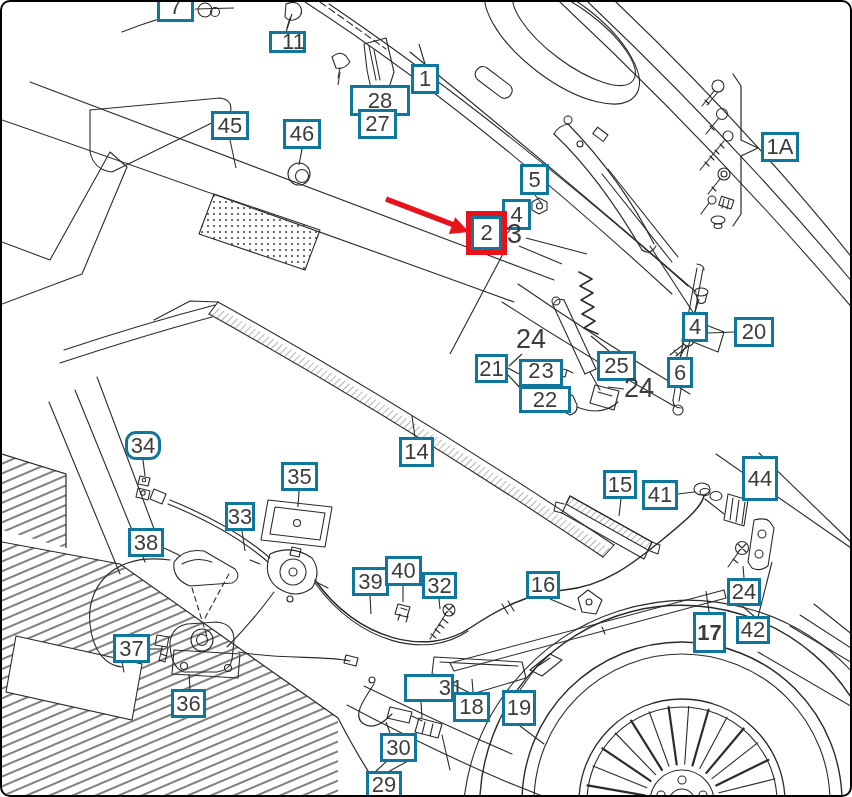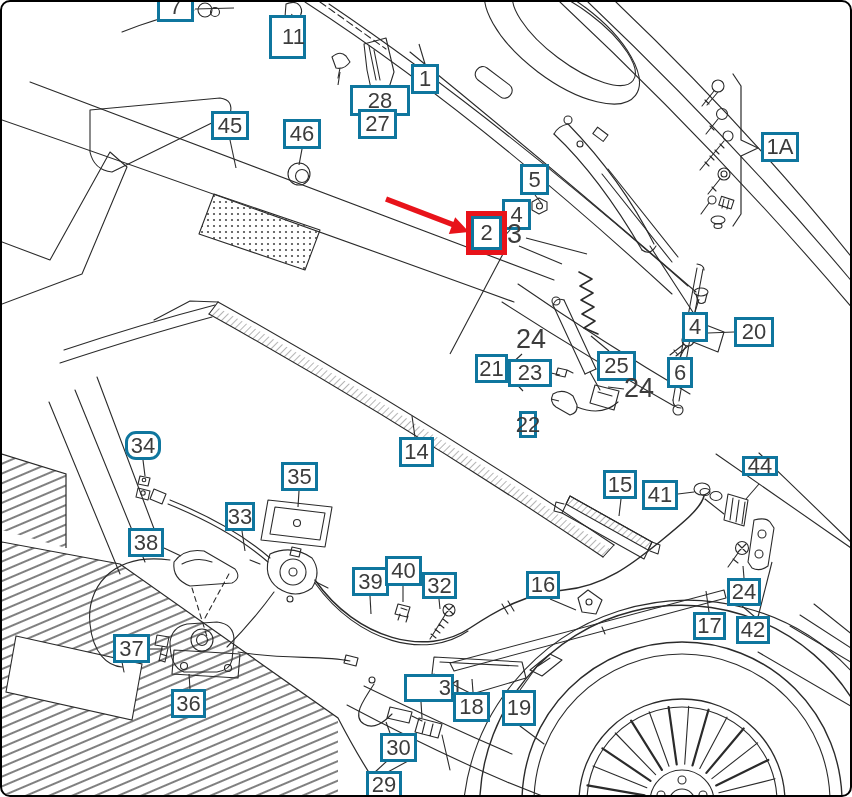--- a/index.html
+++ b/index.html
@@ -296,51 +296,51 @@
       </g>
 
     <g>
       <line id="arrow-line" x1="384" y1="197" x2="452" y2="223" stroke="#e8131a" stroke-width="5.5"></line>
       <polygon id="arrow-head" points="467,230 446.8,232 453.2,215.2" fill="#e8131a"></polygon>
     </g>
   </svg>
 
   <div id="callouts">
       <div class="callout" style="left: 155px; top: -10px; width: 37px; height: 30px;">7</div>
-      <div class="callout" style="left: 267px; top: 13px; width: 37px; height: 44px; padding-left: 12px;">11</div>
+      <div class="callout" style="left: 267px; top: 29px; width: 37px; height: 22px; padding-left: 12px;">11</div>
       <div class="callout" style="left: 409px; top: 62px; width: 28px; height: 30px;">1</div>
       <div class="callout" style="left: 316px; top: 83px; width: 60px; height: 31px; margin-left: 32px;">28</div>
       <div class="callout" style="left: 356px; top: 107px; width: 39px; height: 30px;">27</div>
       <div class="callout" style="left: 209px; top: 109px; width: 38px; height: 29px;">45</div>
       <div class="callout" style="left: 281px; top: 117px; width: 38px; height: 30px;">46</div>
       <div class="callout" style="left: 759px; top: 130px; width: 38px; height: 30px;">1A</div>
       <div class="callout" style="left: 518px; top: 162px; width: 29px; height: 31px;">5</div>
       <div class="callout" style="left: 500px; top: 197px; width: 29px; height: 31px;">4</div>
       <div class="callout hl" style="left: 469px; top: 214px; width: 31px; height: 34px;">2</div>
       <div class="callout" style="left: 732px; top: 315px; width: 40px; height: 30px;">20</div>
       <div class="callout" style="left: 680px; top: 310px; width: 26px; height: 30px;">4</div>
       <div class="callout" style="left: 665px; top: 355px; width: 26px; height: 31px;">6</div>
       <div class="callout" style="left: 595px; top: 349px; width: 39px; height: 30px;">25</div>
       <div class="callout" style="left: 473px; top: 352px; width: 33px; height: 29px;">21</div>
-      <div class="callout" style="left: 506px; top: 357px; width: 44px; height: 28px;">23</div>
-      <div class="callout" style="left: 517px; top: 384px; width: 18px; height: 27px; margin-top: 25px;">22</div>
+      <div class="callout" style="left: 517px; top: 357px; width: 44px; height: 28px; font-family: Liberation Mono, monospace;">23</div>
+      <div class="callout" style="left: 517px; top: 384px; width: 52px; height: 27px;">22</div>
       <div class="callout" style="left: 397px; top: 435px; width: 35px; height: 30px;">14</div>
       <div class="callout" style="left: 123px; top: 429px; width: 36px; height: 29px; border-radius: 11px;">34</div>
       <div class="callout" style="left: 279px; top: 460px; width: 37px; height: 29px;">35</div>
       <div class="callout" style="left: 223px; top: 500px; width: 30px; height: 29px;">33</div>
       <div class="callout" style="left: 126px; top: 526px; width: 36px; height: 29px;">38</div>
       <div class="callout" style="left: 601px; top: 468px; width: 34px; height: 29px;">15</div>
       <div class="callout" style="left: 640px; top: 478px; width: 36px; height: 30px;">41</div>
-      <div class="callout" style="left: 740px; top: 454px; width: 36px; height: 20px;">44</div>
+      <div class="callout" style="left: 740px; top: 454px; width: 36px; height: 45px;">44</div>
       <div class="callout" style="left: 350px; top: 565px; width: 37px; height: 29px;">39</div>
       <div class="callout" style="left: 383px; top: 554px; width: 37px; height: 30px;">40</div>
       <div class="callout" style="left: 420px; top: 570px; width: 35px; height: 27px;">32</div>
       <div class="callout" style="left: 524px; top: 569px; width: 34px; height: 28px;">16</div>
       <div class="callout" style="left: 725px; top: 576px; width: 34px; height: 28px;">24</div>
-      <div class="callout" style="left: 691px; top: 610px; width: 33px; height: 28px;">17</div>
+      <div class="callout" style="left: 691px; top: 610px; width: 33px; height: 41px; font-weight: bold;">17</div>
       <div class="callout" style="left: 734px; top: 614px; width: 34px; height: 28px;">42</div>
       <div class="callout" style="left: 111px; top: 632px; width: 37px; height: 29px;">37</div>
       <div class="callout" style="left: 169px; top: 687px; width: 35px; height: 29px;">36</div>
       <div class="callout" style="left: 402px; top: 672px; width: 45px; height: 28px; padding-left: 44px;">31</div>
       <div class="callout" style="left: 451px; top: 690px; width: 37px; height: 30px;">18</div>
       <div class="callout" style="left: 500px; top: 688px; width: 34px; height: 36px;">19</div>
       <div class="callout" style="left: 378px; top: 731px; width: 37px; height: 29px;">30</div>
       <div class="callout" style="left: 364px; top: 769px; width: 36px; height: 28px;">29</div>
       <div class="plain" style="left: 505px; top: 219px;">3</div>
       <div class="plain" style="left: 514px; top: 324px;">24</div>

